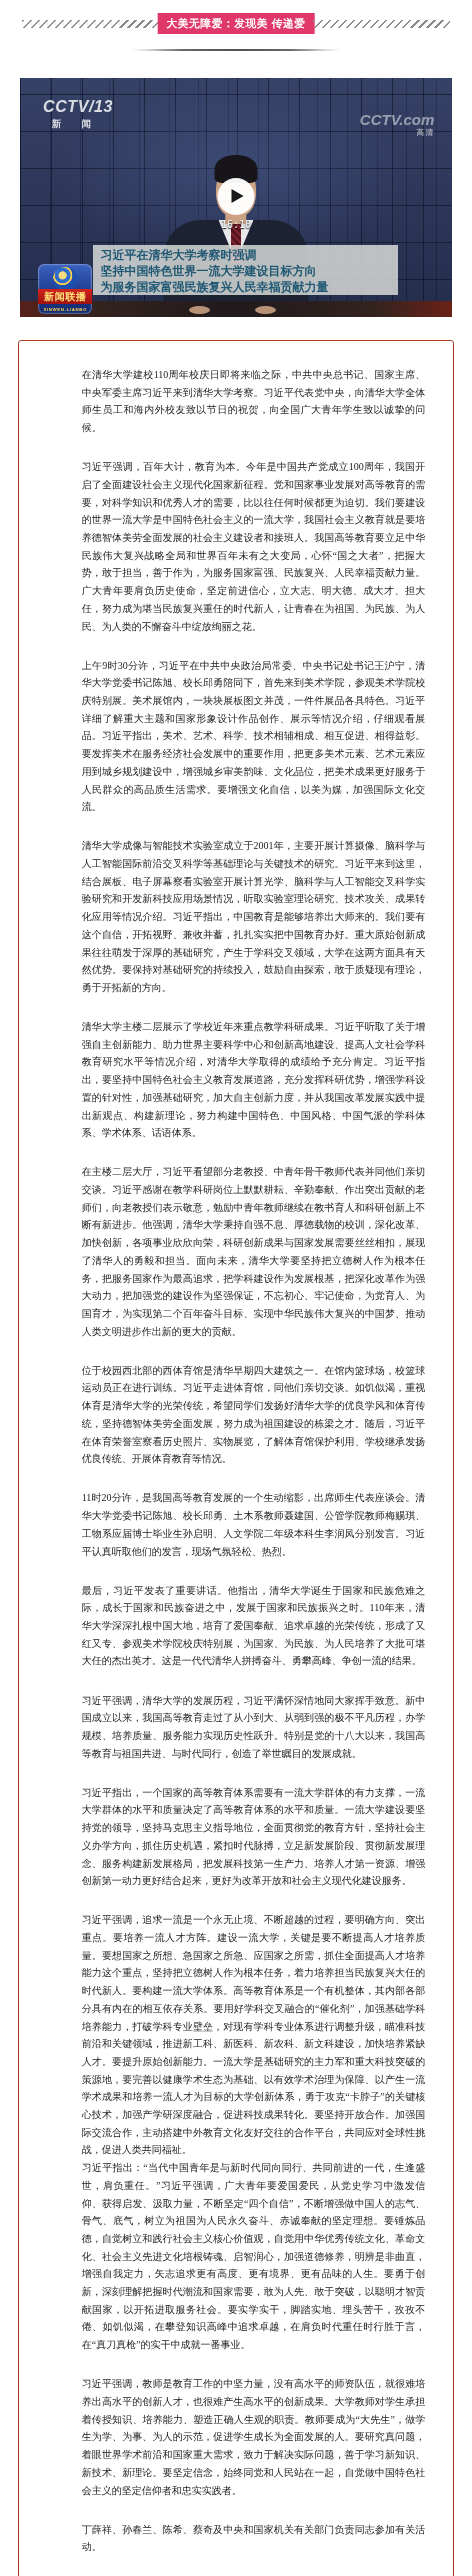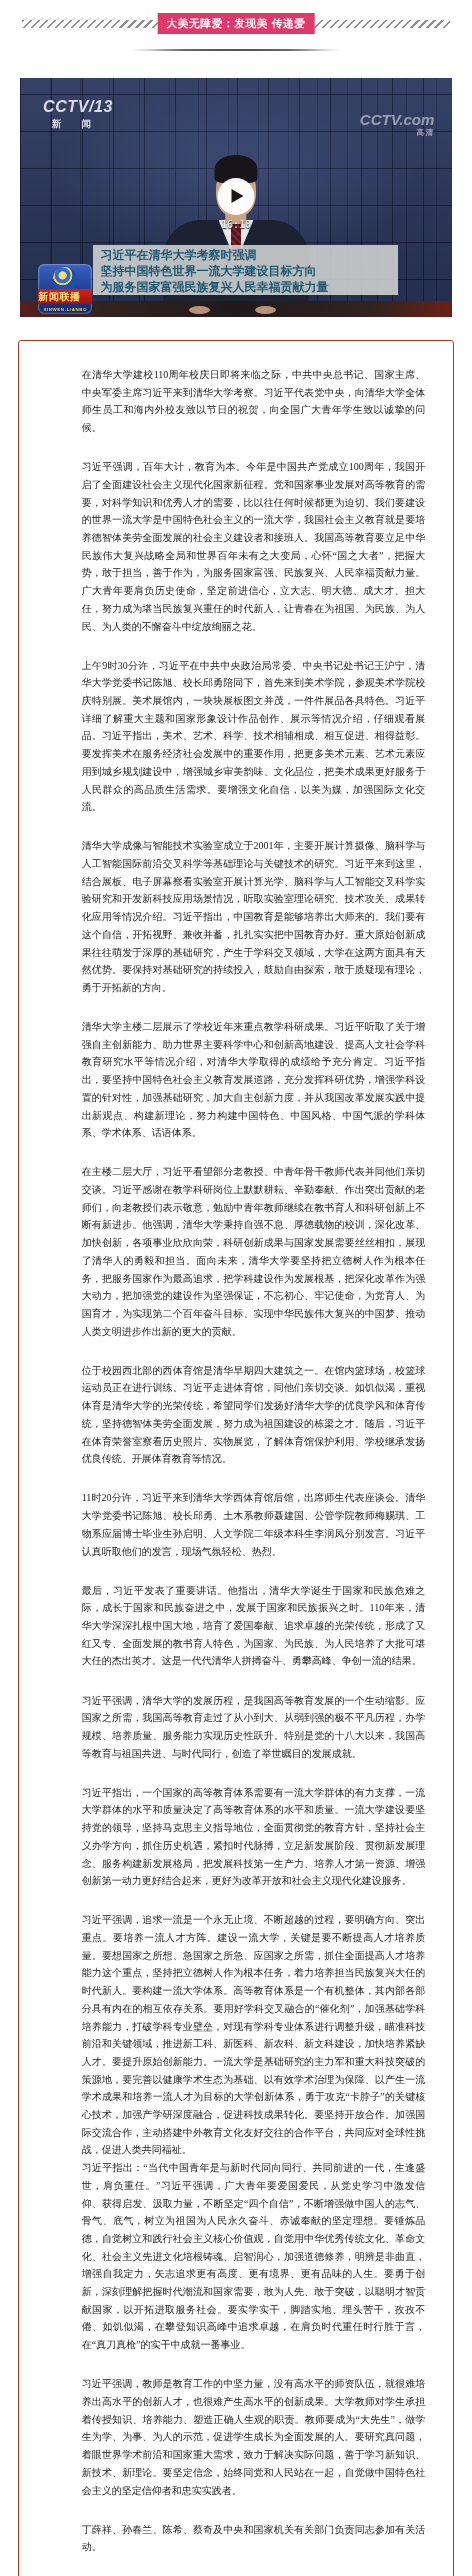--- a/index.html
+++ b/index.html
@@ -126,21 +126,21 @@
   }
   .globe {
     position:absolute; left:50%; top:3.2px; transform:translateX(-50%);
     width:24px; height:24px; border-radius:50%;
     background:radial-gradient(circle at 40% 35%, #ffe27a 0 3.8px, #2d6fd0 4.4px 7.6px, #ffd34d 8.2px 9.5px, #1c4fae 10px 100%);
     opacity:.95;
   }
   .prog-band {
     position:absolute; left:0; right:0; top:25px; height:15px;
     background:linear-gradient(180deg,#d3231c,#9e120f);
-    color:#ffe27a; font-weight:bold; font-size:10px; line-height:15px; text-align:left;
+    color:#ffe27a; font-weight:bold; font-size:10px; line-height:15px; text-align:center;
     font-family:"Liberation Sans","DejaVu Sans",sans-serif; letter-spacing:0.6px;
   }
   .prog-sub {
     position:absolute; left:0; right:0; bottom:1.9px; text-align:center;
     color:#ffd34d; font-size:4.4px; letter-spacing:0.6px;
     font-family:"Liberation Sans","DejaVu Sans",sans-serif; font-weight:bold;
   }
 
   
   .article-box {
@@ -247,23 +247,23 @@
 
 <div class="article-box">
   <div>
       <p class="para">在清华大学建校110周年校庆日即将来临之际，中共中央总书记、国家主席、中央军委主席习近平来到清华大学考察。习近平代表党中央，向清华大学全体师生员工和海内外校友致以节日的祝贺，向全国广大青年学生致以诚挚的问候。</p>
       <p class="para gap">习近平强调，百年大计，教育为本。今年是中国共产党成立100周年，我国开启了全面建设社会主义现代化国家新征程。党和国家事业发展对高等教育的需要，对科学知识和优秀人才的需要，比以往任何时候都更为迫切。我们要建设的世界一流大学是中国特色社会主义的一流大学，我国社会主义教育就是要培养德智体美劳全面发展的社会主义建设者和接班人。我国高等教育要立足中华民族伟大复兴战略全局和世界百年未有之大变局，心怀“国之大者”，把握大势，敢于担当，善于作为，为服务国家富强、民族复兴、人民幸福贡献力量。广大青年要肩负历史使命，坚定前进信心，立大志、明大德、成大才、担大任，努力成为堪当民族复兴重任的时代新人，让青春在为祖国、为民族、为人民、为人类的不懈奋斗中绽放绚丽之花。</p>
       <p class="para gap">上午9时30分许，习近平在中共中央政治局常委、中央书记处书记王沪宁，清华大学党委书记陈旭、校长邱勇陪同下，首先来到美术学院，参观美术学院校庆特别展。美术展馆内，一块块展板图文并茂，一件件展品各具特色。习近平详细了解重大主题和国家形象设计作品创作、展示等情况介绍，仔细观看展品。习近平指出，美术、艺术、科学、技术相辅相成、相互促进、相得益彰。要发挥美术在服务经济社会发展中的重要作用，把更多美术元素、艺术元素应用到城乡规划建设中，增强城乡审美韵味、文化品位，把美术成果更好服务于人民群众的高品质生活需求。要增强文化自信，以美为媒，加强国际文化交流。</p>
       <p class="para gap">清华大学成像与智能技术实验室成立于2001年，主要开展计算摄像、脑科学与人工智能国际前沿交叉科学等基础理论与关键技术的研究。习近平来到这里，结合展板、电子屏幕察看实验室开展计算光学、脑科学与人工智能交叉科学实验研究和开发新科技应用场景情况，听取实验室理论研究、技术攻关、成果转化应用等情况介绍。习近平指出，中国教育是能够培养出大师来的。我们要有这个自信，开拓视野、兼收并蓄，扎扎实实把中国教育办好。重大原始创新成果往往萌发于深厚的基础研究，产生于学科交叉领域，大学在这两方面具有天然优势。要保持对基础研究的持续投入，鼓励自由探索，敢于质疑现有理论，勇于开拓新的方向。</p>
       <p class="para gap">清华大学主楼二层展示了学校近年来重点教学科研成果。习近平听取了关于增强自主创新能力、助力世界主要科学中心和创新高地建设、提高人文社会学科教育研究水平等情况介绍，对清华大学取得的成绩给予充分肯定。习近平指出，要坚持中国特色社会主义教育发展道路，充分发挥科研优势，增强学科设置的针对性，加强基础研究，加大自主创新力度，并从我国改革发展实践中提出新观点、构建新理论，努力构建中国特色、中国风格、中国气派的学科体系、学术体系、话语体系。</p>
       <p class="para gap">在主楼二层大厅，习近平看望部分老教授、中青年骨干教师代表并同他们亲切交谈。习近平感谢在教学科研岗位上默默耕耘、辛勤奉献、作出突出贡献的老师们，向老教授们表示敬意，勉励中青年教师继续在教书育人和科研创新上不断有新进步。他强调，清华大学秉持自强不息、厚德载物的校训，深化改革、加快创新，各项事业欣欣向荣，科研创新成果与国家发展需要丝丝相扣，展现了清华人的勇毅和担当。面向未来，清华大学要坚持把立德树人作为根本任务，把服务国家作为最高追求，把学科建设作为发展根基，把深化改革作为强大动力，把加强党的建设作为坚强保证，不忘初心、牢记使命，为党育人、为国育才，为实现第二个百年奋斗目标、实现中华民族伟大复兴的中国梦、推动人类文明进步作出新的更大的贡献。</p>
       <p class="para gap">位于校园西北部的西体育馆是清华早期四大建筑之一。在馆内篮球场，校篮球运动员正在进行训练。习近平走进体育馆，同他们亲切交谈。如饥似渴，重视体育是清华大学的光荣传统，希望同学们发扬好清华大学的优良学风和体育传统，坚持德智体美劳全面发展，努力成为祖国建设的栋梁之才。随后，习近平在体育荣誉室察看历史照片、实物展览，了解体育馆保护利用、学校继承发扬优良传统、开展体育教育等情况。</p>
-      <p class="para gap">11时20分许，习近平来到清华大学西体育馆后馆，出席师生代表座谈会。清华大学党委书记陈旭、校长邱勇、土木系教师聂建国、公管学院教师梅赐琪、工物系应届博士毕业生孙启明、人文学院二年级本科生李润凤分别发言。习近平认真听取他们的发言，现场气氛轻松、热烈。</p>
-      <p class="para gap">最后，习近平发表了重要讲话。他指出，清华大学诞生于国家和民族危难之际，成长于国家和民族奋进之中，发展于国家和民族振兴之时。110年来，清华大学深深扎根中国大地，培育了爱国奉献、追求卓越的光荣传统，形成了又红又专、全面发展的教书育人特色，为国家、为民族、为人民培养了大批可堪大任的杰出英才。这是一代代清华人拼搏奋斗、勇攀高峰、争创一流的结果。</p>
-      <p class="para gap">习近平强调，清华大学的发展历程，是我国高等教育发展的一个生动缩影。应国家之所需，我国高等教育走过了从小到大、从弱到强的极不平凡历程，办学规模、培养质量、服务能力实现历史性跃升。特别是党的十八大以来，我国高等教育与祖国共进、与时代同行，创造了举世瞩目的发展成就。</p>
+      <p class="para gap">11时20分许，是我国高等教育发展的一个生动缩影，出席师生代表座谈会。清华大学党委书记陈旭、校长邱勇、土木系教师聂建国、公管学院教师梅赐琪、工物系应届博士毕业生孙启明、人文学院二年级本科生李润凤分别发言。习近平认真听取他们的发言，现场气氛轻松、热烈。</p>
+      <p class="para gap">最后，习近平发表了重要讲话。他指出，清华大学诞生于国家和民族危难之际，成长于国家和民族奋进之中，发展于国家和民族振兴之时。110年来，清华大学深深扎根中国大地，培育了爱国奉献、追求卓越的光荣传统，形成了又红又专、参观美术学院校庆特别展，为国家、为民族、为人民培养了大批可堪大任的杰出英才。这是一代代清华人拼搏奋斗、勇攀高峰、争创一流的结果。</p>
+      <p class="para gap">习近平强调，清华大学的发展历程，习近平满怀深情地同大家挥手致意。新中国成立以来，我国高等教育走过了从小到大、从弱到强的极不平凡历程，办学规模、培养质量、服务能力实现历史性跃升。特别是党的十八大以来，我国高等教育与祖国共进、与时代同行，创造了举世瞩目的发展成就。</p>
       <p class="para gap">习近平指出，一个国家的高等教育体系需要有一流大学群体的有力支撑，一流大学群体的水平和质量决定了高等教育体系的水平和质量。一流大学建设要坚持党的领导，坚持马克思主义指导地位，全面贯彻党的教育方针，坚持社会主义办学方向，抓住历史机遇，紧扣时代脉搏，立足新发展阶段、贯彻新发展理念、服务构建新发展格局，把发展科技第一生产力、培养人才第一资源、增强创新第一动力更好结合起来，更好为改革开放和社会主义现代化建设服务。</p>
       <p class="para gap">习近平强调，追求一流是一个永无止境、不断超越的过程，要明确方向、突出重点。要培养一流人才方阵。建设一流大学，关键是要不断提高人才培养质量。要想国家之所想、急国家之所急、应国家之所需，抓住全面提高人才培养能力这个重点，坚持把立德树人作为根本任务，着力培养担当民族复兴大任的时代新人。要构建一流大学体系。高等教育体系是一个有机整体，其内部各部分具有内在的相互依存关系。要用好学科交叉融合的“催化剂”，加强基础学科培养能力，打破学科专业壁垒，对现有学科专业体系进行调整升级，瞄准科技前沿和关键领域，推进新工科、新医科、新农科、新文科建设，加快培养紧缺人才。要提升原始创新能力。一流大学是基础研究的主力军和重大科技突破的策源地，要完善以健康学术生态为基础、以有效学术治理为保障、以产生一流学术成果和培养一流人才为目标的大学创新体系，勇于攻克“卡脖子”的关键核心技术，加强产学研深度融合，促进科技成果转化。要坚持开放合作。加强国际交流合作，主动搭建中外教育文化友好交往的合作平台，共同应对全球性挑战，促进人类共同福祉。</p>
       <p class="para">习近平指出：“当代中国青年是与新时代同向同行、共同前进的一代，生逢盛世，肩负重任。”习近平强调，广大青年要爱国爱民，从党史学习中激发信仰、获得启发、汲取力量，不断坚定“四个自信”，不断增强做中国人的志气、骨气、底气，树立为祖国为人民永久奋斗、赤诚奉献的坚定理想。要锤炼品德，自觉树立和践行社会主义核心价值观，自觉用中华优秀传统文化、革命文化、社会主义先进文化培根铸魂、启智润心，加强道德修养，明辨是非曲直，增强自我定力，矢志追求更有高度、更有境界、更有品味的人生。要勇于创新，深刻理解把握时代潮流和国家需要，敢为人先、敢于突破，以聪明才智贡献国家，以开拓进取服务社会。要实学实干，脚踏实地、埋头苦干，孜孜不倦、如饥似渴，在攀登知识高峰中追求卓越，在肩负时代重任时行胜于言，在“真刀真枪”的实干中成就一番事业。</p>
       <p class="para gap">习近平强调，教师是教育工作的中坚力量，没有高水平的师资队伍，就很难培养出高水平的创新人才，也很难产生高水平的创新成果。大学教师对学生承担着传授知识、培养能力、塑造正确人生观的职责。教师要成为“大先生”，做学生为学、为事、为人的示范，促进学生成长为全面发展的人。要研究真问题，着眼世界学术前沿和国家重大需求，致力于解决实际问题，善于学习新知识、新技术、新理论。要坚定信念，始终同党和人民站在一起，自觉做中国特色社会主义的坚定信仰者和忠实实践者。</p>
       <p class="para gap">丁薛祥、孙春兰、陈希、蔡奇及中央和国家机关有关部门负责同志参加有关活动。</p>
     </div>
 
   <div class="footer-art">
     <div class="rose r1"></div>
     <div class="rose r2"></div>

